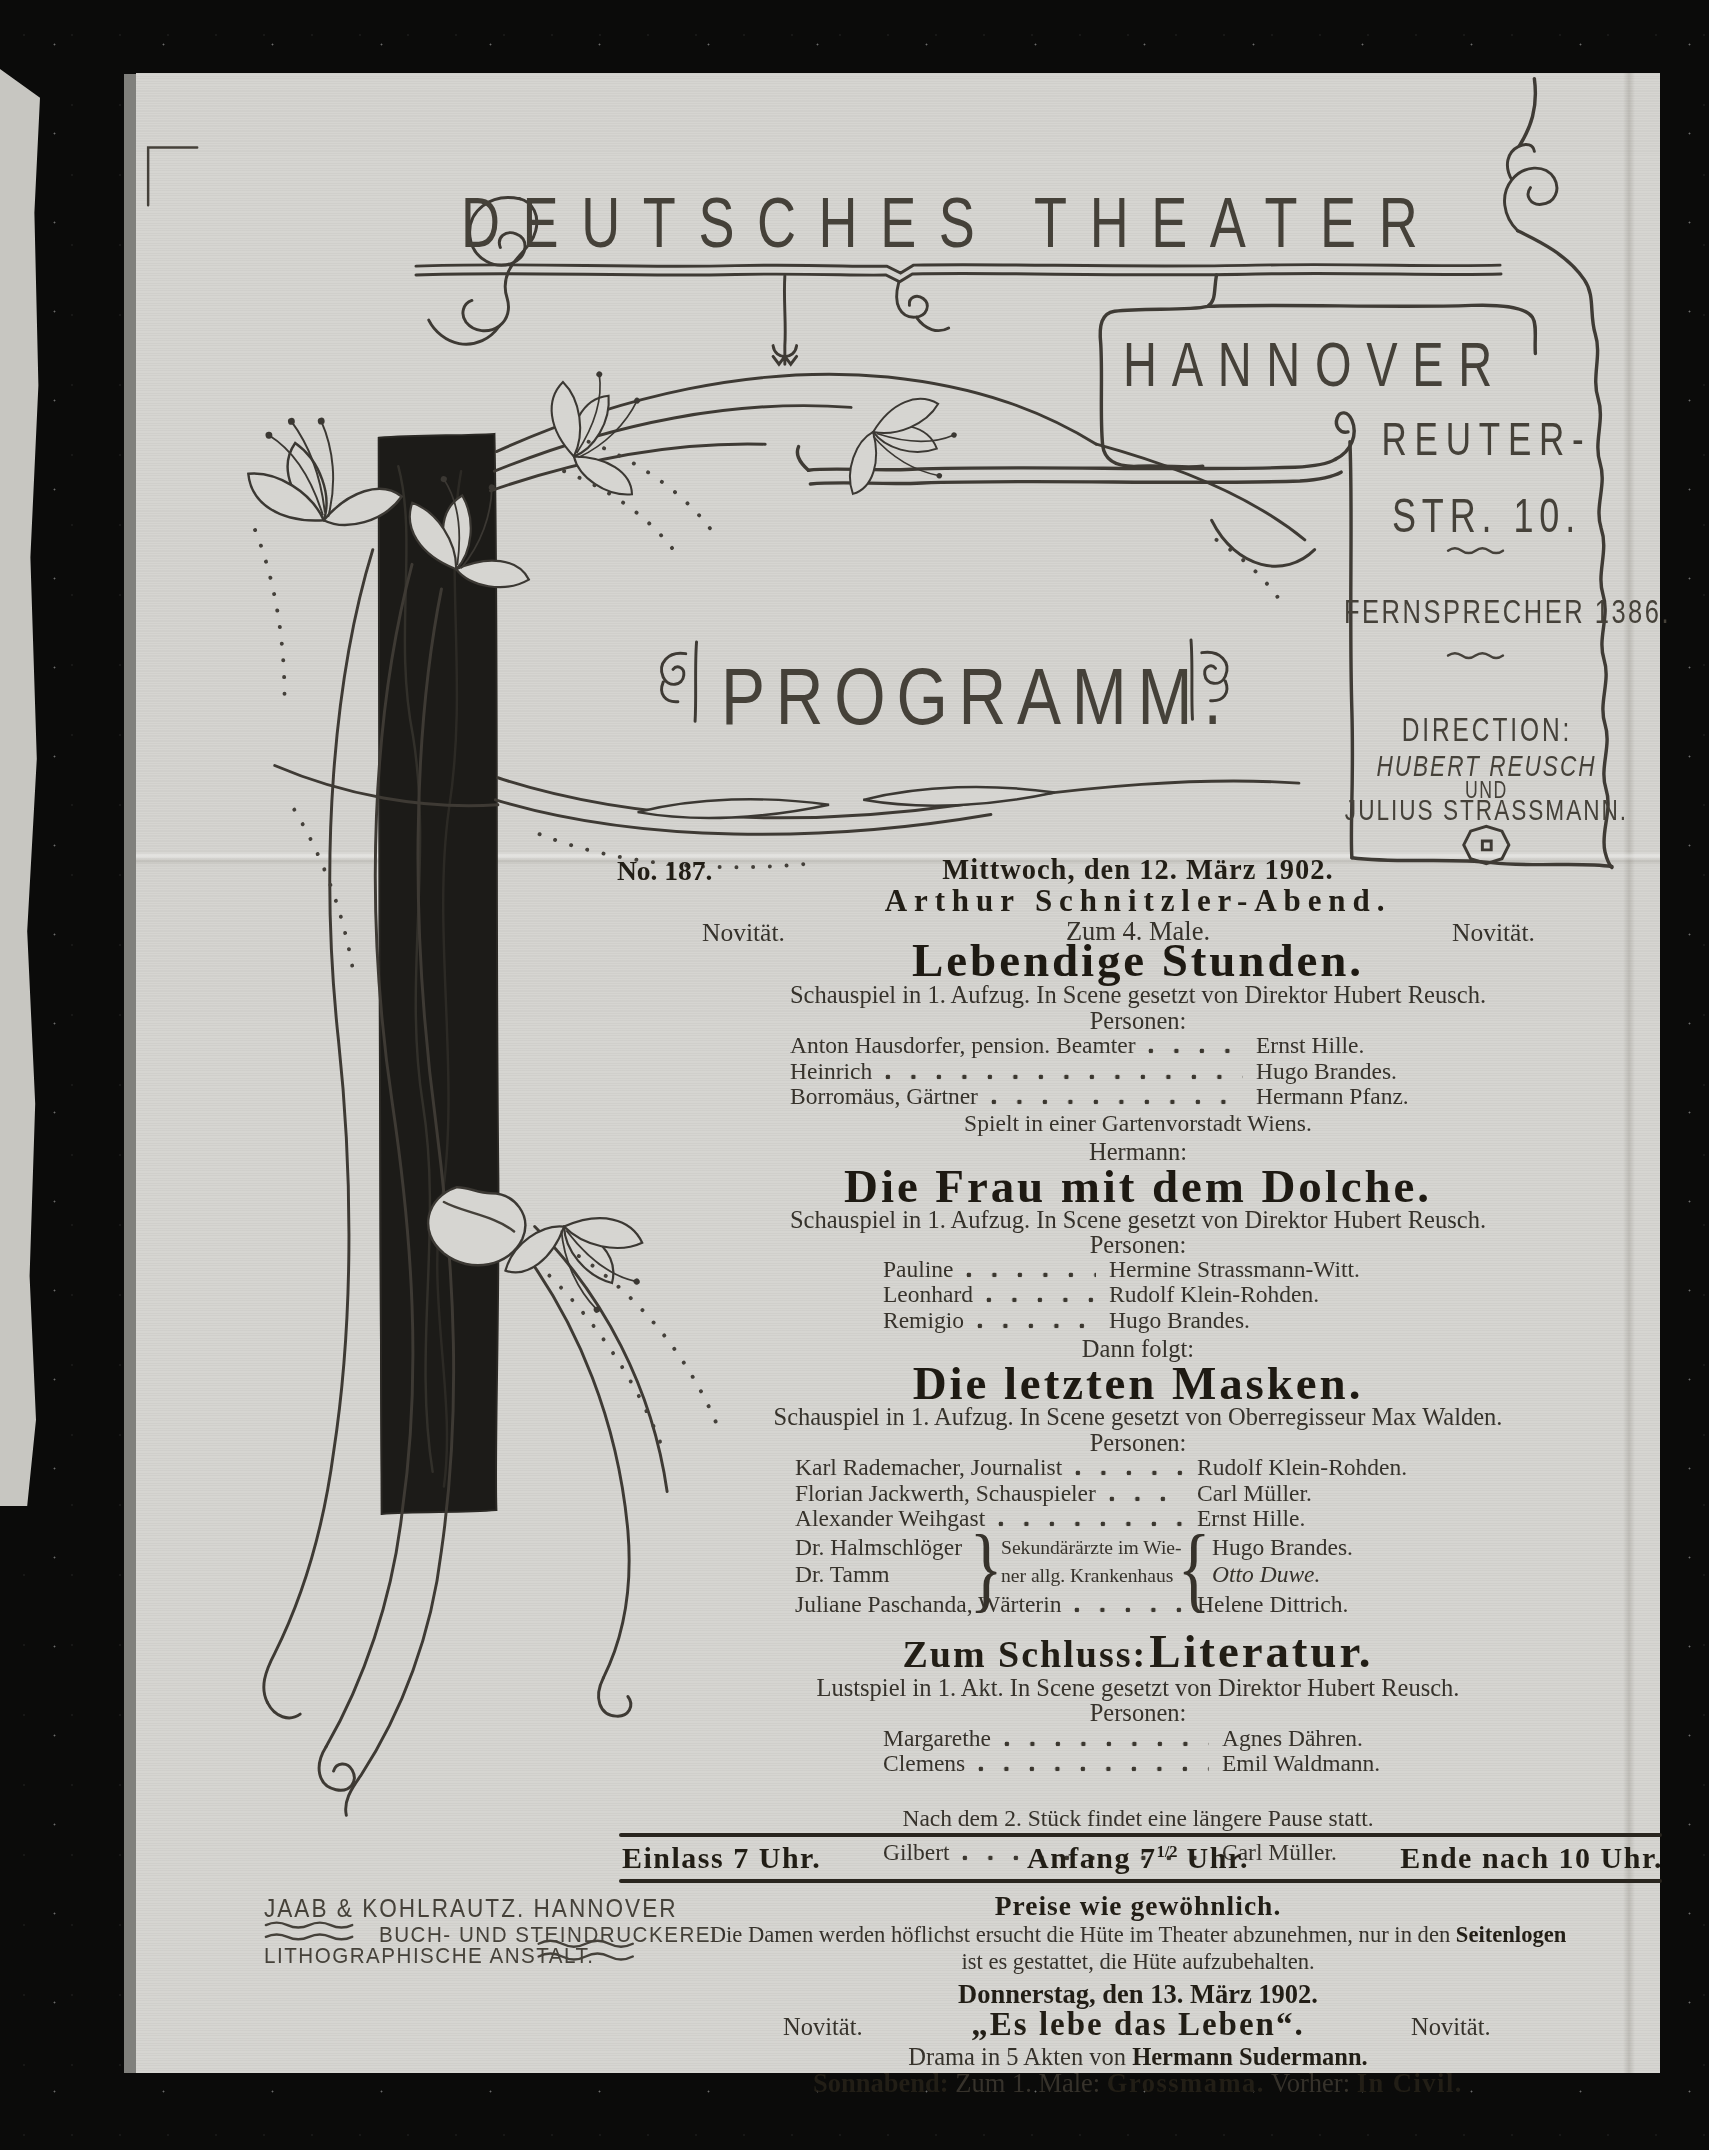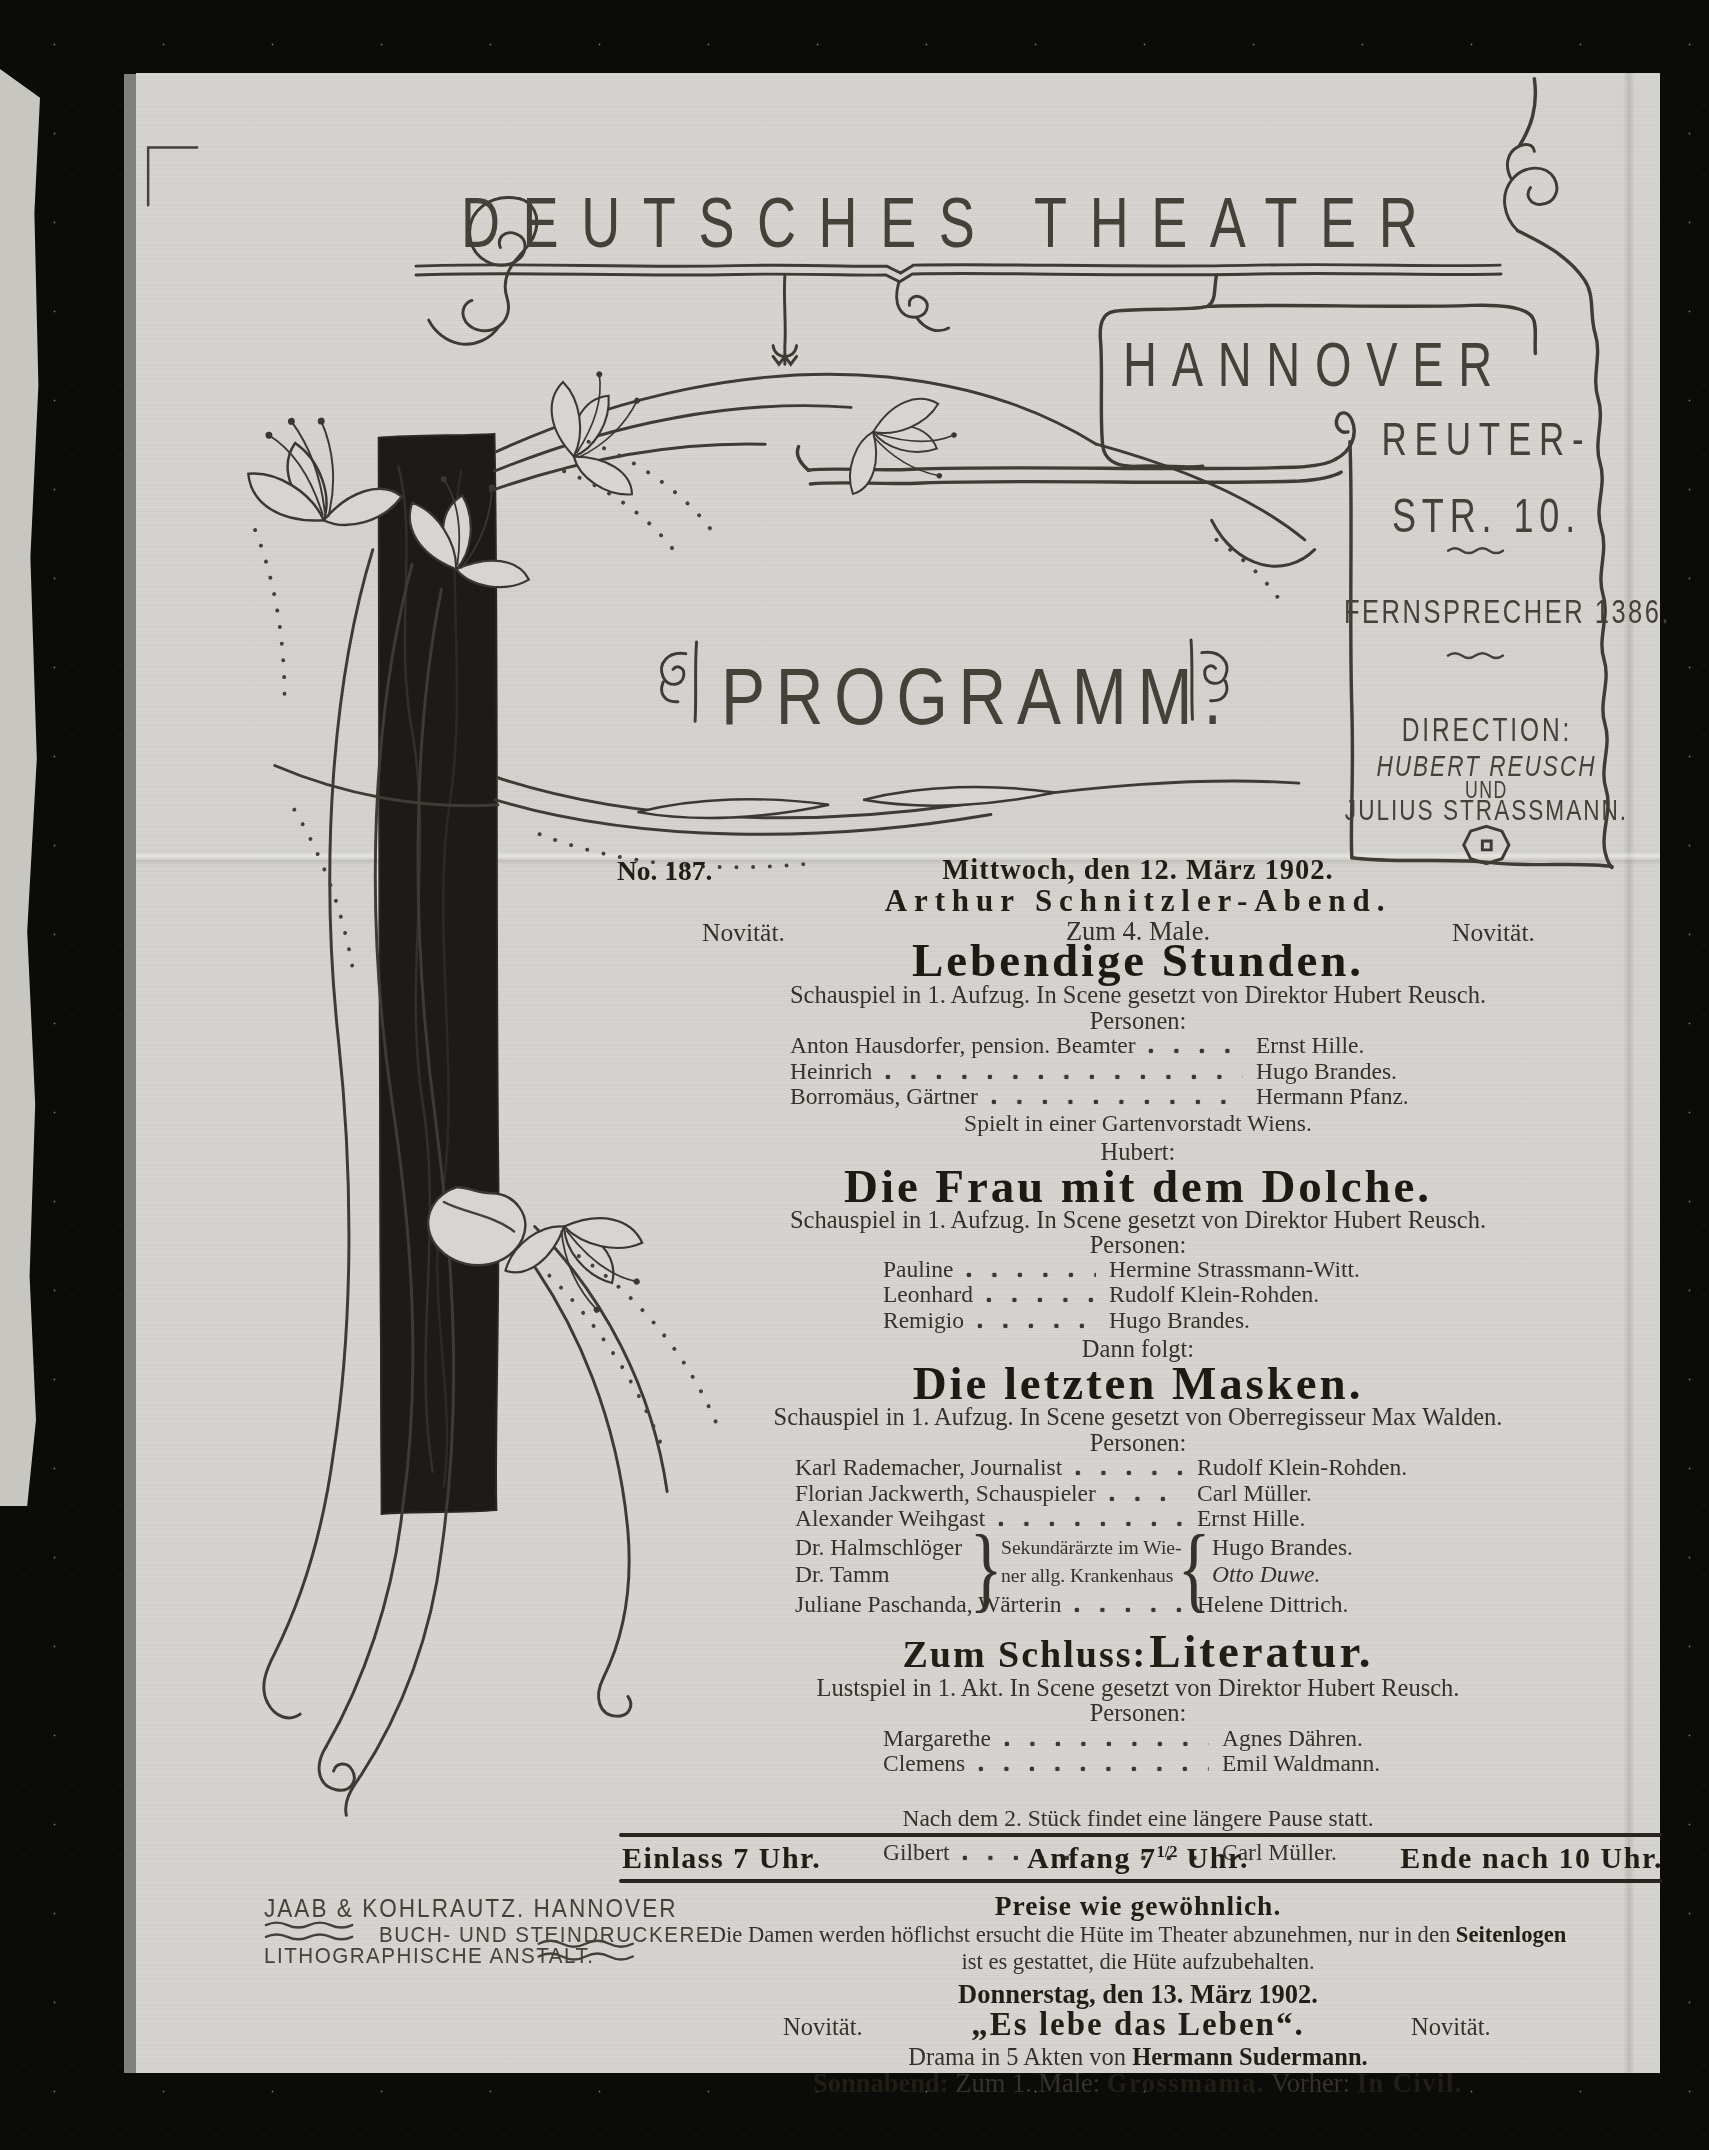--- a/index.html
+++ b/index.html
@@ -208,21 +208,21 @@
       <span class="leader"></span>
       <span class="actor" style="width:211px">Hugo Brandes.</span>
   </div>
   <div class="t crow" style="left:790px;top:1083px;width:677px;">
     <span>Borromäus, Gärtner</span>
       <span class="leader"></span>
       <span class="actor" style="width:211px">Hermann Pfanz.</span>
   </div>
   <div class="t col" style="top:1110px;font-size:23.5px;">Spielt in einer Gartenvorstadt Wiens.</div>
 
-  <div class="t col" style="top:1138px;font-size:24.5px;">Hubert:</div>
+  <div class="t col" style="top:1138px;font-size:24.5px;">Hermann:</div>
   <div class="t col hplay" style="top:1159px;">Die Frau mit dem Dolche.</div>
   <div class="t col" style="top:1206px;font-size:24.5px;">Schauspiel in 1. Aufzug.  In Scene gesetzt von Direktor Hubert Reusch.</div>
   <div class="t col" style="top:1231px;font-size:24.5px;">Personen:</div>
   <div class="t crow" style="left:883px;top:1256px;width:579px;">
     <span>Pauline</span>
       <span class="leader"></span>
       <span class="actor" style="width:353px">Hermine Strassmann-Witt.</span>
   </div>
   <div class="t crow" style="left:883px;top:1281px;width:579px;">
     <span>Leonhard</span>

